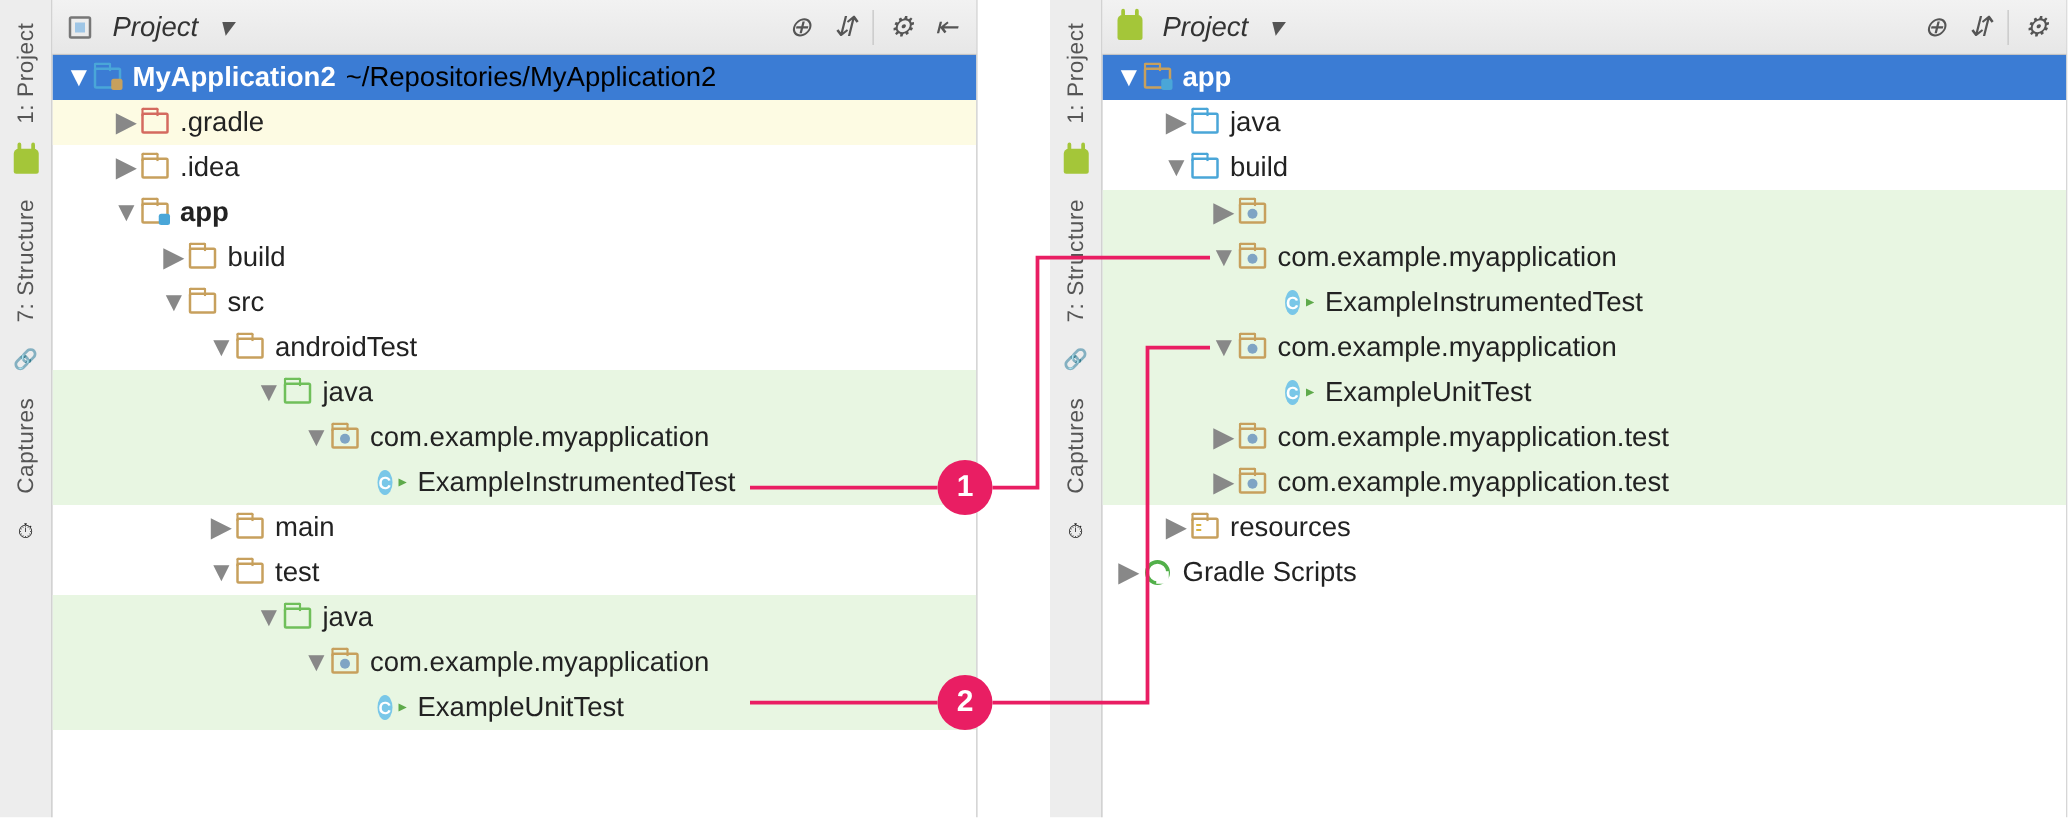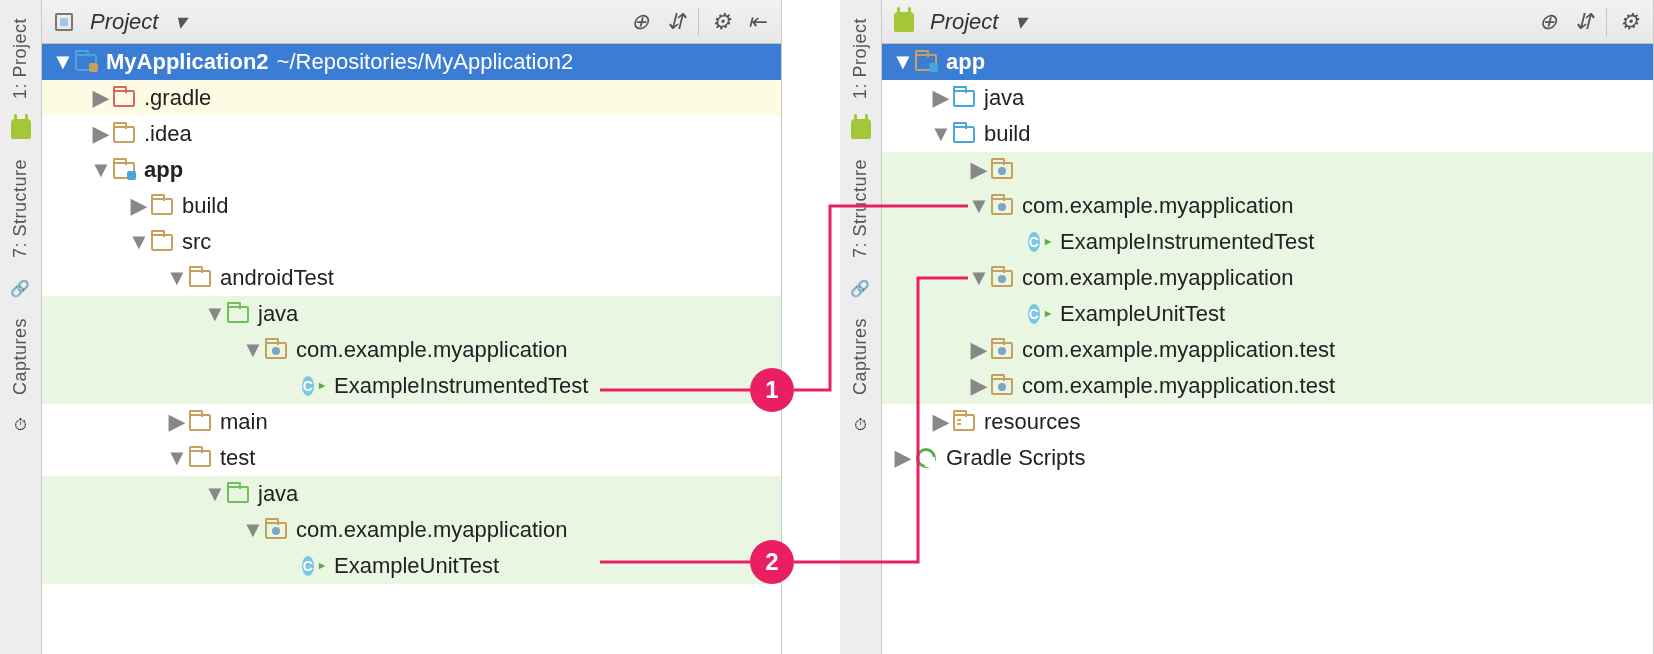--- a/index.html
+++ b/index.html
@@ -21,21 +21,21 @@
   .hdr { height: 44px; background: linear-gradient(#f2f2f2, #e7e7e7); border-bottom: 1px solid #c4c4c4; display: flex; align-items: center; padding: 0 10px; gap: 8px; font-style: italic; }
   .hdr .title { flex: 1; display:flex; align-items:center; gap:8px; }
   .hdr .title-text { color: #333; }
   .hdr .iconbtn { width: 28px; height: 28px; display:flex; align-items:center; justify-content:center; color:#555; }
   .hdr .sep { width:1px; height:28px; background:#c4c4c4; }
 
   
   .tree { flex: 1; overflow: auto; }
   .row { height: 36px; display:flex; align-items:center; white-space: nowrap; }
   .row.sel { background: #3b7cd4; color: #fff; }
-  .row.sel .muted { color: #ffffff; }
+  .row.sel .muted { color: #000000; }
   .row.hl  { background: #e8f6e2; }
   .row.hly { background: #fdfbe3; }
 
   .indent { display:inline-block; height:1px; }
   .disc { width: 22px; text-align:center; color:#888; }
   .disc.sel { color:#fff; }
   .lbl { margin-left: 2px; }
   .lbl.bold { font-weight: 700; }
   .muted { color: #8a8a8a; margin-left: 8px; }
 

